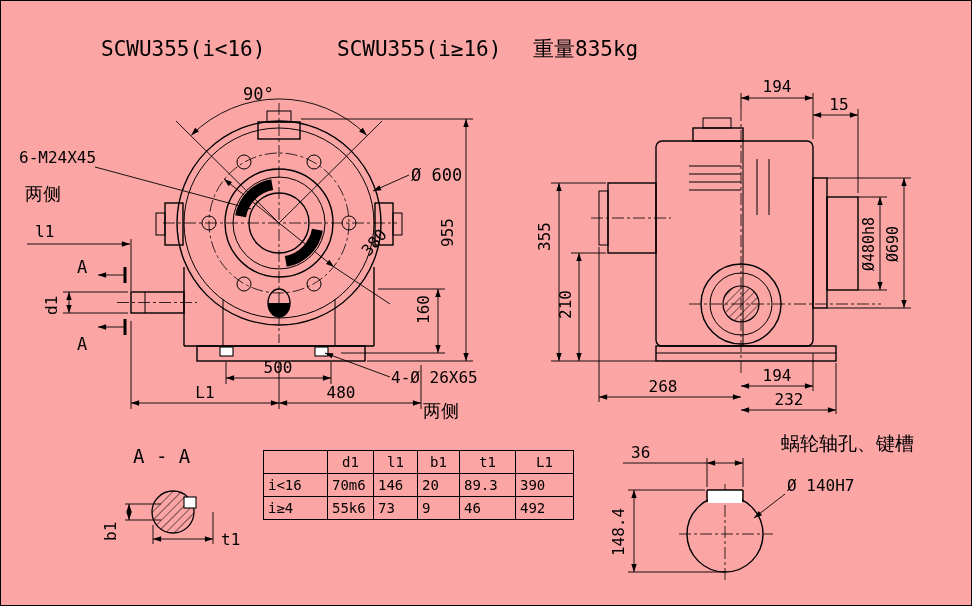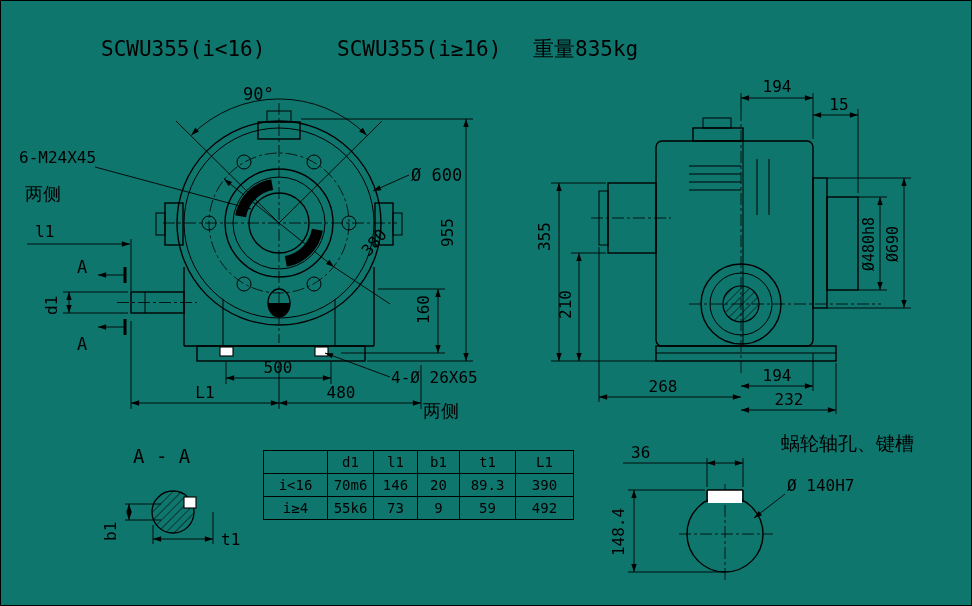--- a/index.html
+++ b/index.html
@@ -1,29 +1,29 @@
 <!DOCTYPE html>
 <html><head>
 <meta charset="utf-8">
 <style>
   html,body{margin:0;padding:0;background:#fff;}
-  .canvas{position:relative;width:972px;height:606px;background:#0f766e;border:1px solid #000;box-sizing:border-box;overflow:hidden;font-family:"DejaVu Sans Mono",monospace;}
+  .canvas{position:relative;width:972px;height:606px;background:#fca5a5;border:1px solid #000;box-sizing:border-box;overflow:hidden;font-family:"DejaVu Sans Mono",monospace;}
   .canvas > svg{position:absolute;top:0;left:0;}
   svg text{font-family:"DejaVu Sans Mono",monospace;fill:#000;}
   .ol{stroke:#000;stroke-width:1.4;fill:none;}
   .th{stroke:#000;stroke-width:1;fill:none;}
   .dim{stroke:#000;stroke-width:0.9;fill:none;}
   .cl{stroke:#000;stroke-width:0.8;fill:none;stroke-dasharray:12 3 3 3;}
   .wf{fill:#fff;stroke:#000;stroke-width:1.1;}
   .blk{stroke:#000;stroke-width:11;fill:none;}
   .spec-table{position:absolute;left:262px;top:449px;}
   .spec-table table{border-collapse:collapse;font-size:14px;table-layout:fixed;}
   .spec-table th,.spec-table td{border:1px solid #000;height:22px;padding:0 4px;font-weight:normal;overflow:hidden;white-space:nowrap;}
   .spec-table th{text-align:center;}
-  .spec-table td{text-align:center;}
+  .spec-table td{text-align:left;}
 </style>
 </head>
 <body>
 
 <div class="canvas">
 
 <svg width="972" height="606" viewBox="0 0 972 606">
   <defs>
     <marker id="arr" viewBox="0 0 10 10" refX="9.5" refY="5" markerWidth="10" markerHeight="10" orient="auto-start-reverse">
       <path d="M0.5,2 L9.5,5 L0.5,8 z" fill="#000"></path>
@@ -267,20 +267,20 @@
         <td>146</td>
         <td>20</td>
         <td>89.3</td>
         <td>390</td>
       </tr>
       <tr>
         <td>i≥4</td>
         <td>55k6</td>
         <td>73</td>
         <td>9</td>
-        <td>59</td>
+        <td>46</td>
         <td>492</td>
       </tr>
     </tbody>
       </table>
   </div>
 
 </div>
 
 </body></html>

